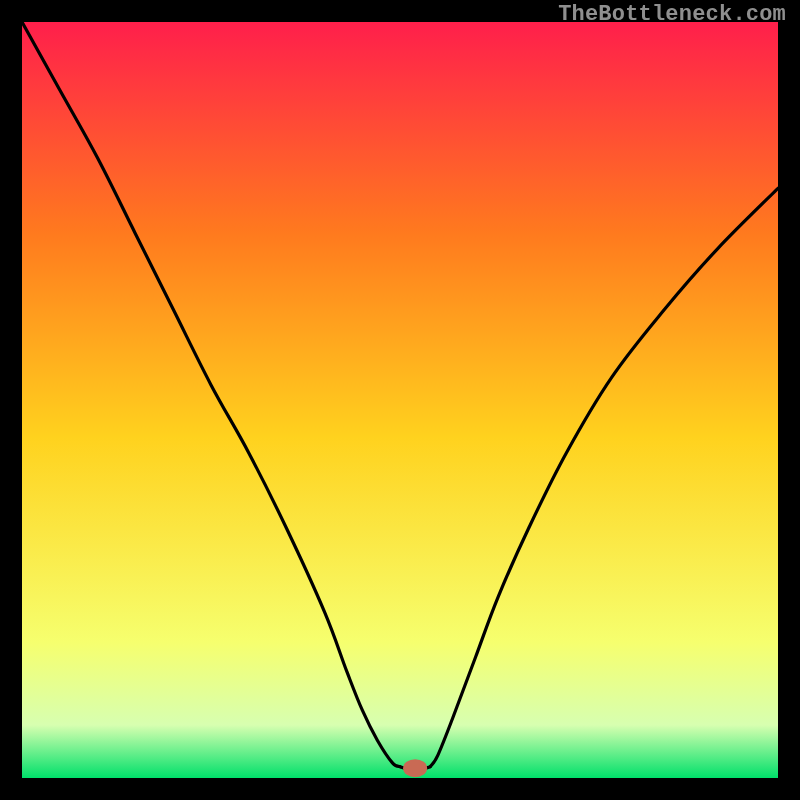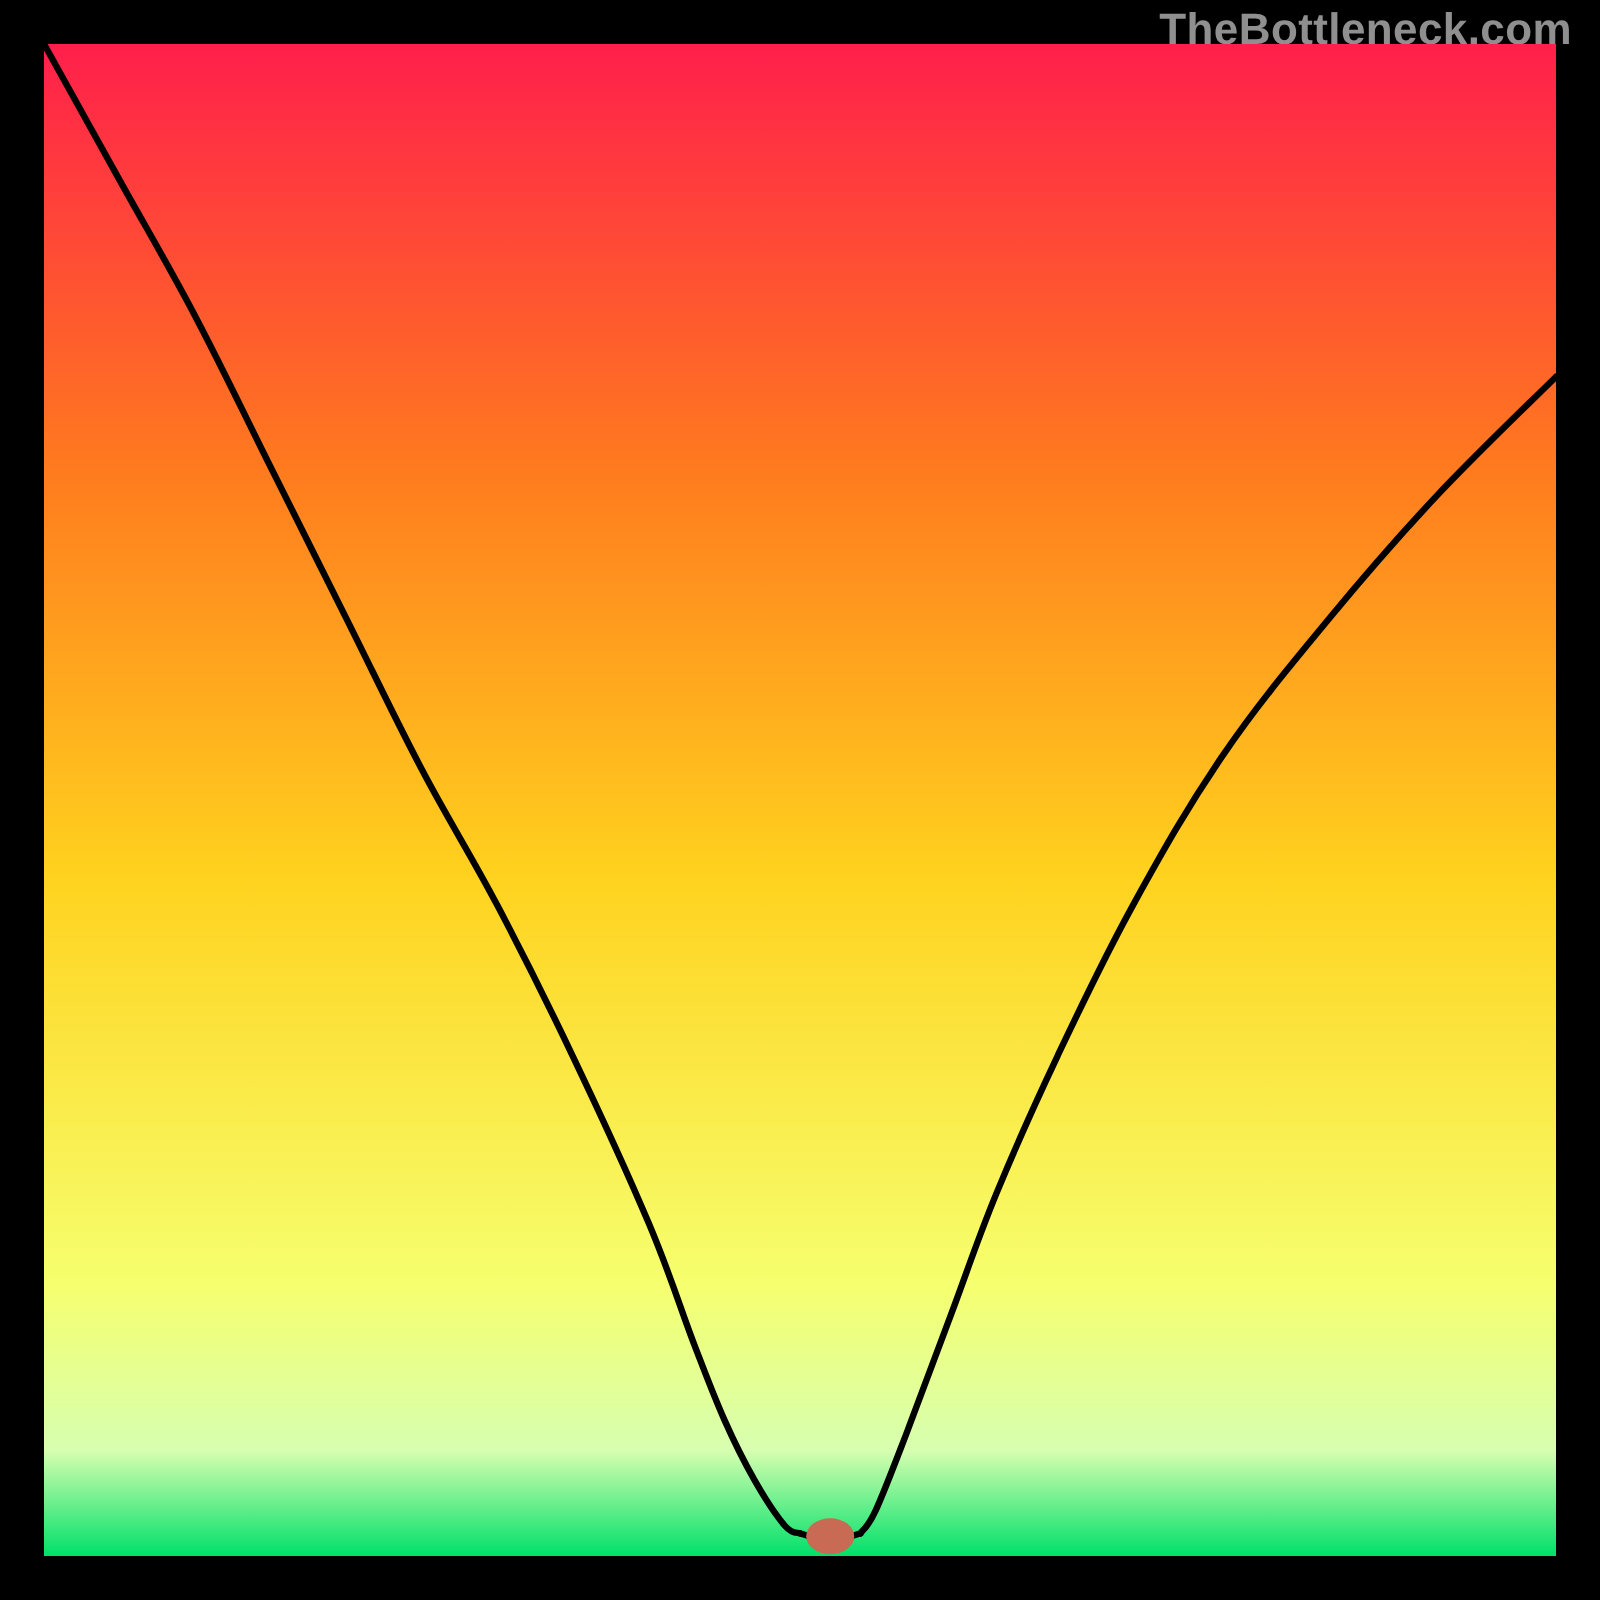--- a/index.html
+++ b/index.html
@@ -20,21 +20,21 @@
     box-sizing: border-box;
   }
   .watermark {
     position: absolute;
     top: 2px;
     right: 14px;
     font-size: 22px;
     font-weight: 600;
     color: #8f8f8f;
     letter-spacing: 0.2px;
-    font-family: Liberation Sans, sans-serif;
+    font-family: Liberation Mono, monospace;
   }
   svg {
     display: block;
   }
 </style>
 </head>
 <body>
 
 <div class="watermark">TheBottleneck.com</div>
 

